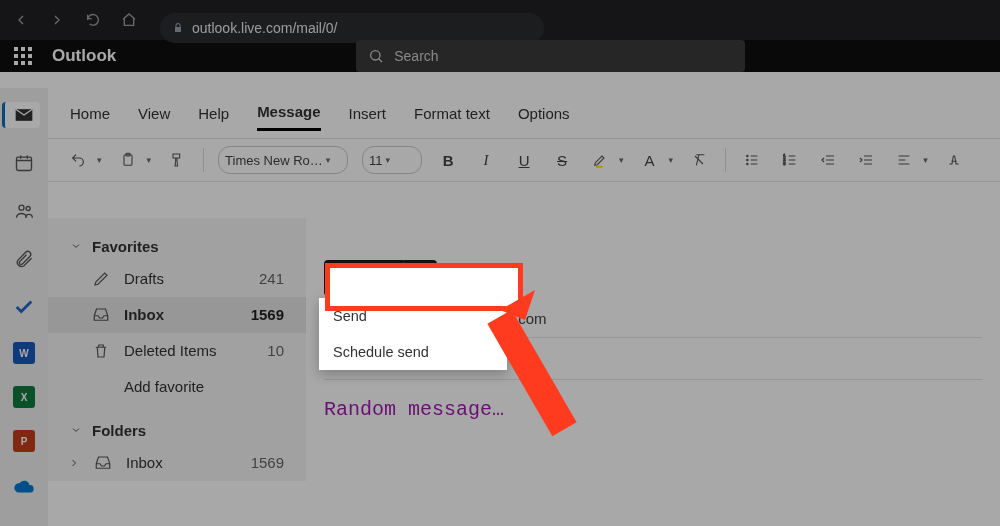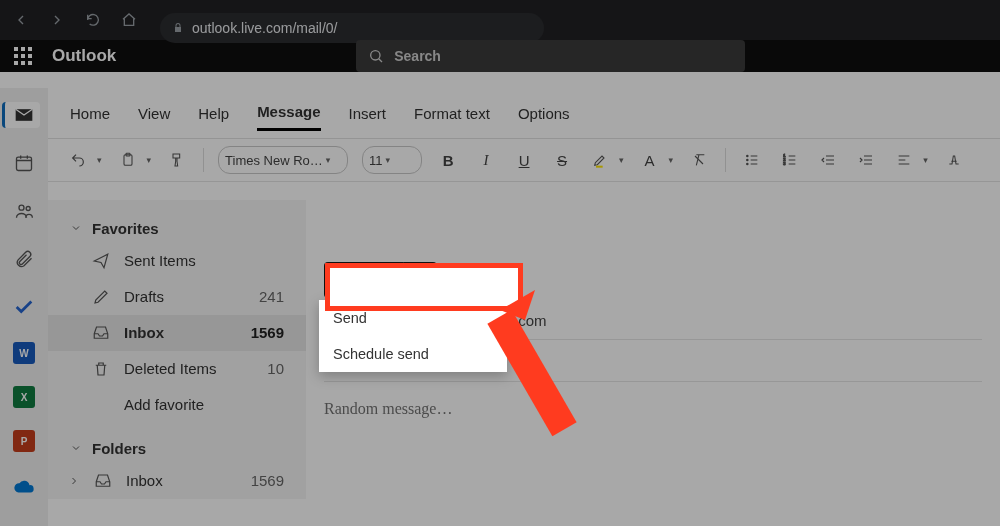--- a/index.html
+++ b/index.html
@@ -12,21 +12,21 @@
   .nav-btn svg{width:16px;height:16px;stroke:#9aa0a6;}
   .urlbox{flex:0 0 auto;margin-left:8px;display:flex;align-items:center;gap:8px;height:30px;border-radius:15px;background:#2b2c2f;padding:0 12px 0 12px;min-width:360px;margin-top:16px;}
   .urlbox svg{width:12px;height:12px;fill:#9aa0a6;}
   .urlbox span{color:#e8eaed;font-size:14px;}
 
   
   .suite-bar{height:32px;background:#0f0f0f;display:flex;align-items:center;padding:0 14px;color:#fff;}
   .waffle{width:18px;height:18px;display:grid;grid-template-columns:repeat(3,4px);grid-template-rows:repeat(3,4px);gap:3px;margin-right:20px;}
   .waffle div{background:#fff;}
   .brand{font-size:17px;font-weight:600;color:#fff;}
-  .searchbox{margin-left:240px;width:365px;height:32px;background:#3a3a3a;border-radius:4px;display:flex;align-items:center;padding:0 12px;gap:10px;color:#cfcfcf;font-size:14px;font-weight:bold;}
+  .searchbox{margin-left:240px;width:365px;height:32px;background:#3a3a3a;border-radius:4px;display:flex;align-items:center;padding:0 12px;gap:10px;color:#cfcfcf;font-size:14px;}
   .searchbox svg{width:16px;height:16px;stroke:#cfcfcf;}
 
   
   .app-rail{position:absolute;left:0;top:88px;bottom:0;width:48px;background:#f0f0f0;display:flex;flex-direction:column;align-items:center;padding-top:14px;gap:22px;}
   .app-rail .tile{width:26px;height:26px;display:flex;align-items:center;justify-content:center;border-radius:4px;}
   .app-rail .mail{background:#fff;border-left:3px solid #0f6cbd;padding-left:3px;width:32px;margin-left:-6px;}
   .app-tile{width:22px;height:22px;border-radius:3px;color:#fff;font-size:10px;font-weight:700;display:flex;align-items:center;justify-content:center;}
 
   
   .content{position:absolute;left:48px;right:0;top:88px;bottom:0;background:#fff;}
@@ -62,21 +62,21 @@
   .compose{flex:1;position:relative;padding:14px 18px;}
   .sendbar{display:flex;align-items:center;}
   .sendbtn{height:36px;background:#1b1b1b;color:#fff;border:none;font-size:15px;padding:0 22px;border-radius:4px 0 0 4px;cursor:pointer;}
   .sendmore{height:36px;width:34px;background:#1b1b1b;border:none;border-left:1px solid #333;border-radius:0 4px 4px 0;display:flex;align-items:center;justify-content:center;cursor:pointer;}
   .sendmore svg{width:12px;height:12px;stroke:#fff;}
 
   .dropdown{position:absolute;left:13px;top:52px;width:188px;background:#fff;box-shadow:0 4px 12px rgba(0,0,0,0.25);z-index:60;}
   .dropdown .ditem{padding:10px 14px;font-size:14.5px;color:#333;cursor:pointer;}
 
   .field-row{padding:14px 0 10px;border-bottom:1px solid #e5e5e5;font-size:15px;color:#444;}
-  .body-txt{padding:18px 0;font-family:Liberation Serif, serif;font-size:16px;color:#737373;}
+  .body-txt{padding:18px 0;font-family:Liberation Mono, monospace;font-size:20px;color:#a21caf;}
 
   
   .callout-box{position:absolute;z-index:70;border:5px solid #ff3b1f;background:#fff;pointer-events:none;}
   
   .arrow{position:absolute;z-index:71;pointer-events:none;}
 </style>
 </head>
 <body>
 
 <div class="browser-bar">
@@ -292,27 +292,20 @@
 
     <div class="sidebar">
       <div class="side-hdr">
         <svg class="chev" viewBox="0 0 24 24" fill="none" stroke-width="2">
             <path d="M6 9l6 6 6-6"></path>
           </svg>
         <span>Favorites</span>
       </div>
       <div class="side-item">
         <svg class="side-ico" viewBox="0 0 24 24">
-            <path d="M3 12l18-9-5 18-4-7-9-2z"></path>
-          </svg>
-        <span>Sent Items</span>
-        <span class="ct"></span>
-      </div>
-      <div class="side-item">
-        <svg class="side-ico" viewBox="0 0 24 24">
             <path d="M4 20l4-1L20 7l-3-3L5 16l-1 4z"></path>
           </svg>
         <span>Drafts</span>
         <span class="ct">241</span>
       </div>
       <div class="side-item active">
         <svg class="side-ico" viewBox="0 0 24 24">
             <path d="M3 13l3-9h12l3 9v6H3v-6zM3 13h5l2 3h4l2-3h5"></path>
           </svg>
         <span>Inbox</span>

